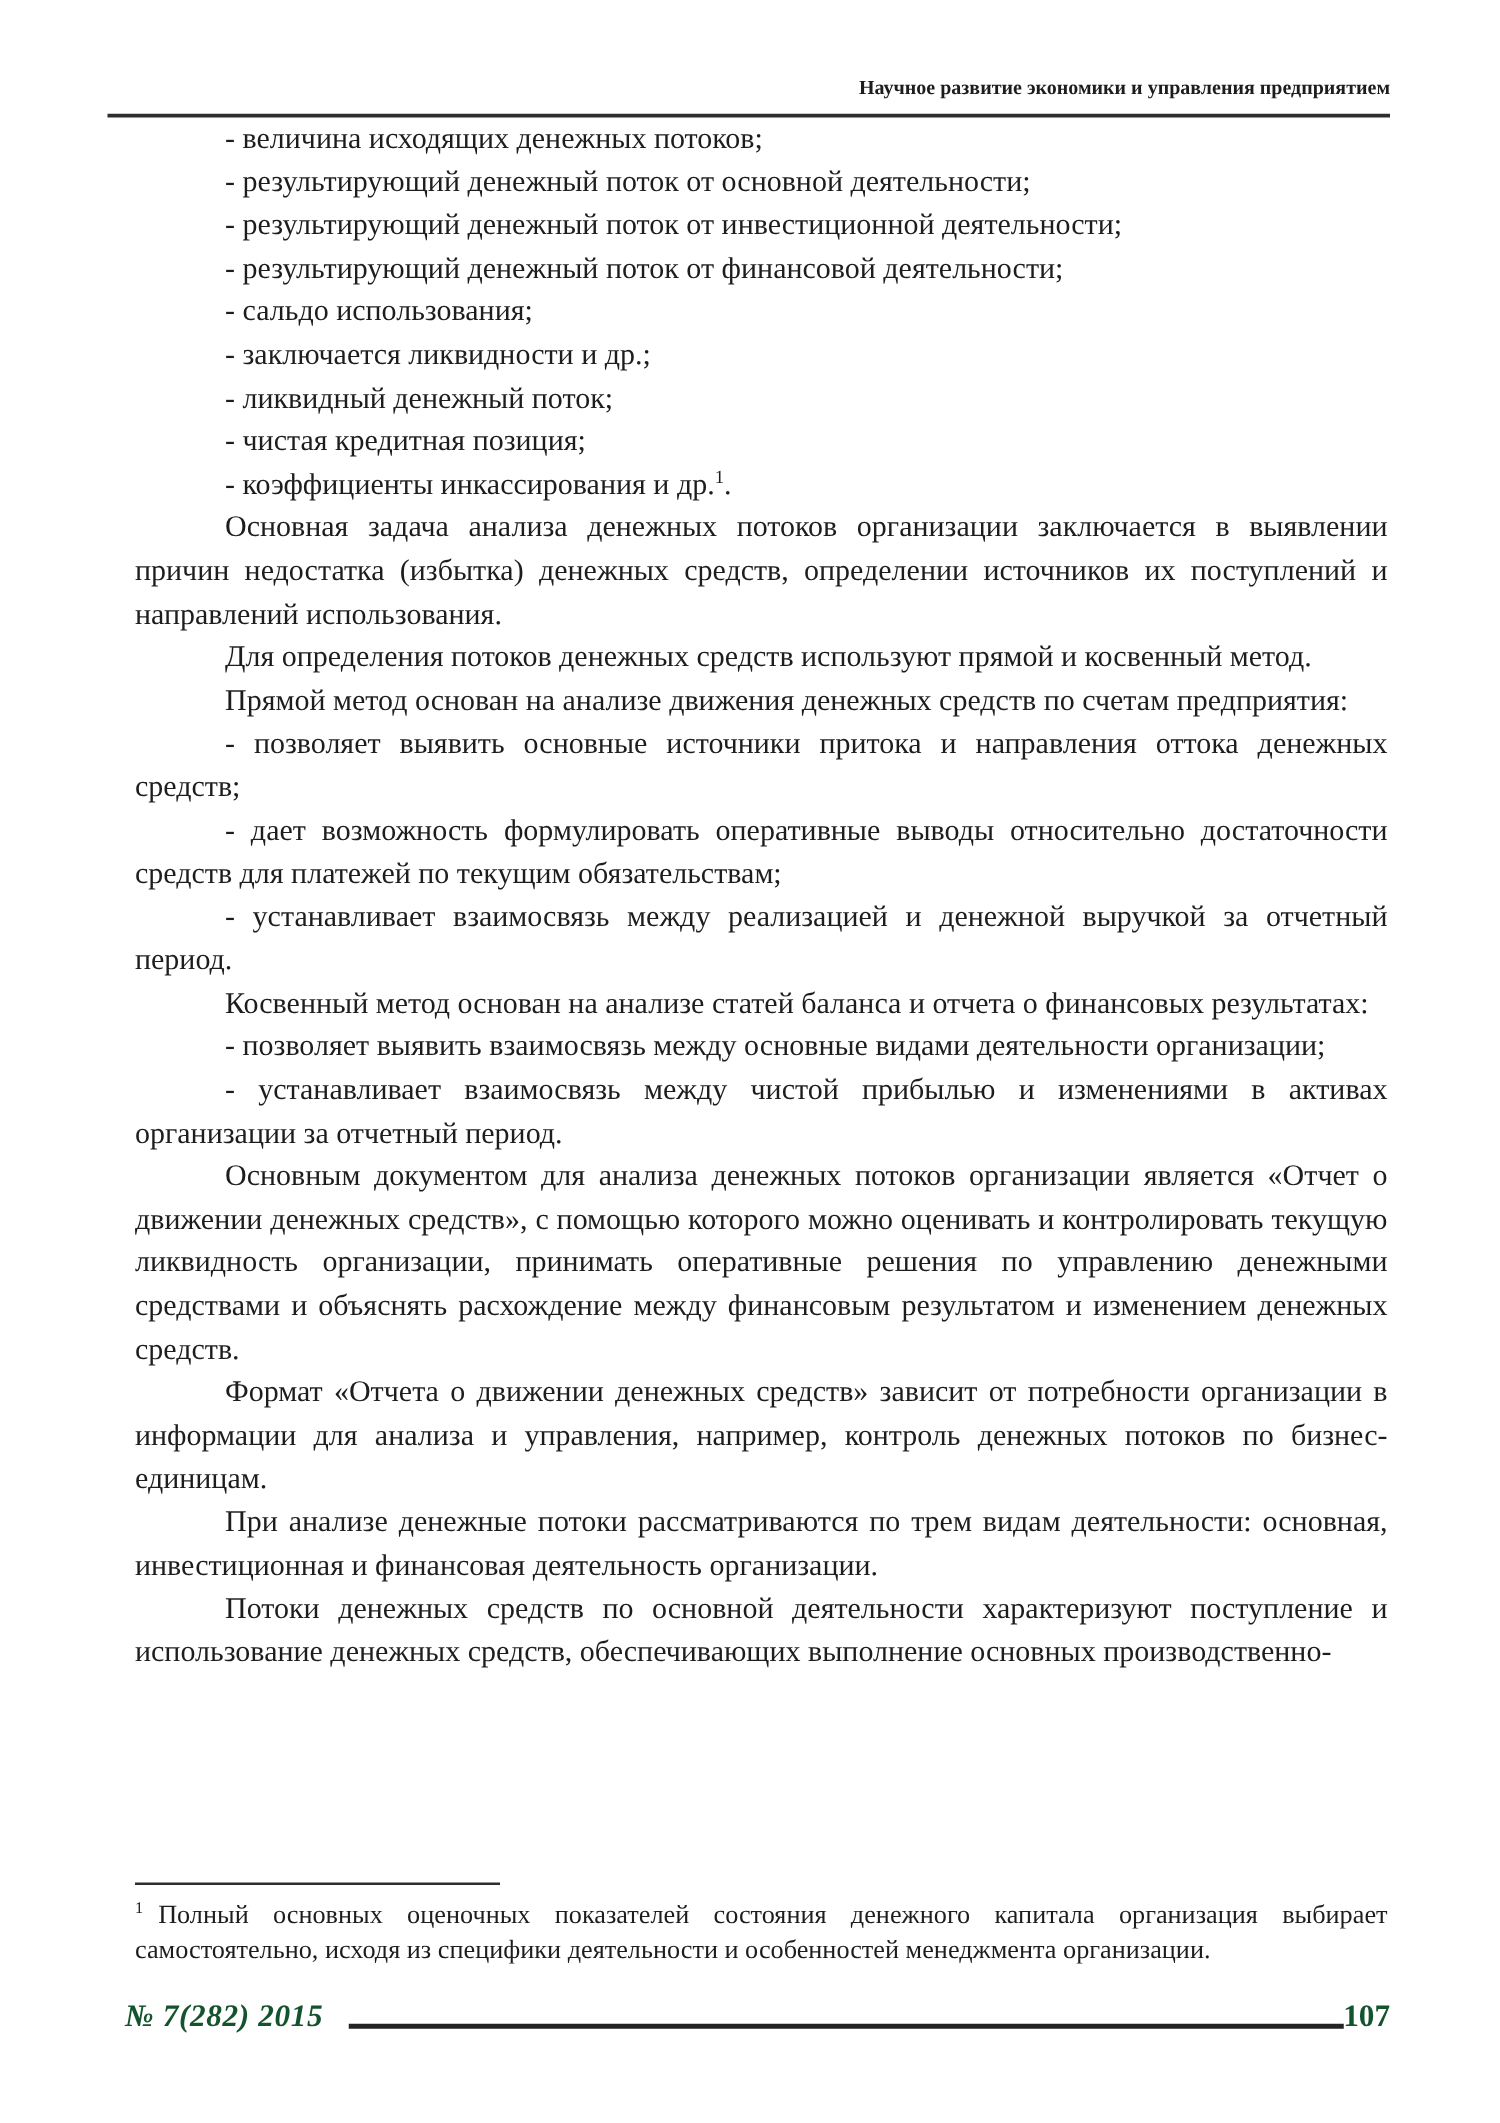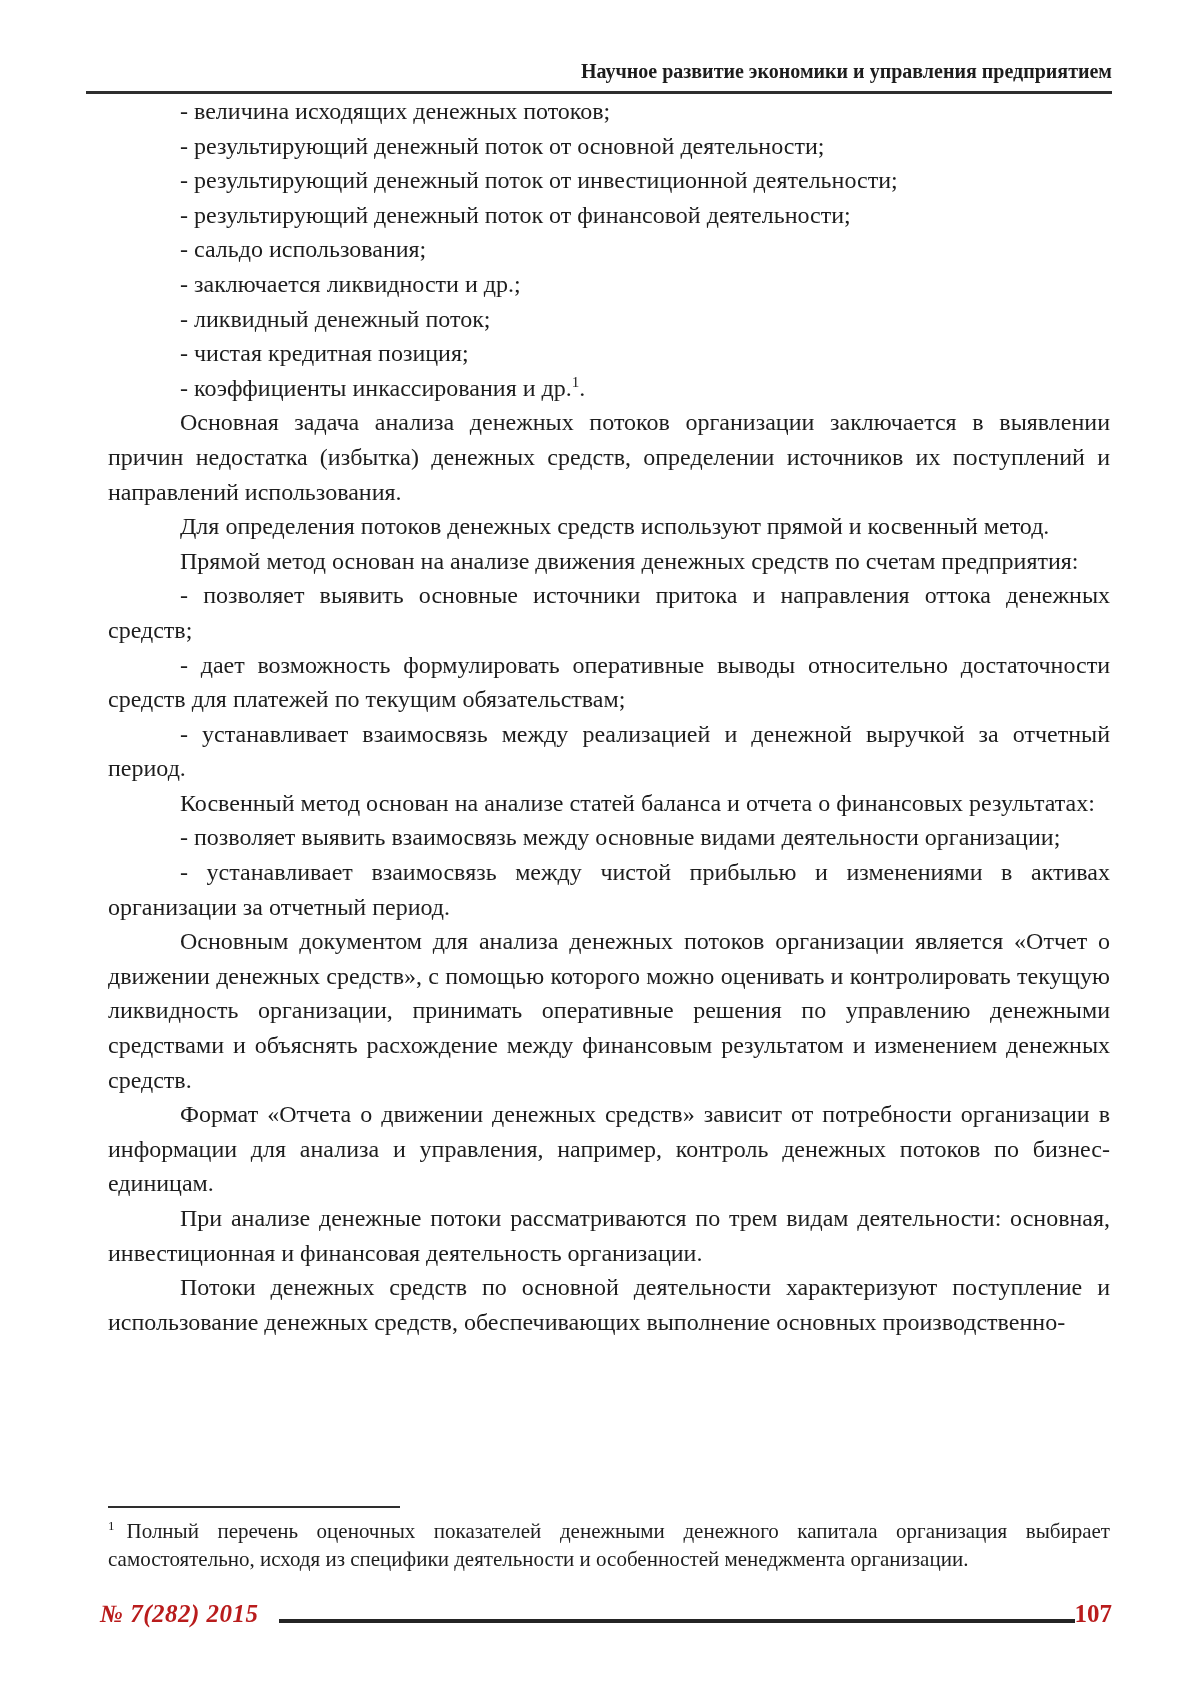--- a/index.html
+++ b/index.html
@@ -14,21 +14,21 @@
     background: #ffffff;
     font-family: "Liberation Serif", serif;
     color: #1d1d1d;
     box-sizing: border-box;
     padding: 56px 90px 0 108px;
     overflow: hidden;
   }
   header.running-head {
     text-align: right;
     font-weight: bold;
-    font-size: 20px;
+    font-size: 16px;
     line-height: 30px;
     border-bottom: 3px solid #2e2e2e;
     padding-bottom: 5px;
     margin-left: -22px;
     margin-right: -2px;
   }
   main.article-body {
     font-size: 24px;
     line-height: 34.6px;
     height: 1400px;
@@ -74,21 +74,21 @@
   footer.page-footer {
     position: absolute;
     left: 100px;
     right: 88px;
     top: 1598px;
     display: flex;
     align-items: flex-end;
     font-weight: bold;
     font-size: 25px;
     line-height: 32px;
-    color: #b91c1c;
+    color: #14532d;
   }
   .issue {
     font-style: italic;
     white-space: nowrap;
     letter-spacing: 0.5px;
   }
   .footer-line {
     flex: 1;
     height: 4px;
     background: #242424;
@@ -128,21 +128,21 @@
       <p><span>- устанавливает взаимосвязь между чистой прибылью и изменениями в активах организации за отчетный период.</span></p>
       <p><span>Основным документом для анализа денежных потоков организации является «Отчет о движении денежных средств», с помощью которого можно оценивать и контролировать текущую ликвидность организации, принимать оперативные решения по управлению денежными средствами и объяснять расхождение между финансовым результатом и изменением денежных средств.</span></p>
       <p><span>Формат «Отчета о движении денежных средств» зависит от потребности организации в информации для анализа и управления, например, контроль денежных потоков по бизнес-единицам.</span></p>
       <p><span>При анализе денежные потоки рассматриваются по трем видам деятельности: основная, инвестиционная и финансовая деятельность организации.</span></p>
       <p><span>Потоки денежных средств по основной деятельности характеризуют поступление и использование денежных средств, обеспечивающих выполнение основных производственно-</span></p>
     </main>
 
   <section class="footnote-section">
     <div class="footnote-rule"></div>
     <p class="footnote-text">
-      <sup>1</sup><span>Полный перечень оценочных показателей денежными денежного капитала организация выбирает самостоятельно, исходя из специфики деятельности и особенностей менеджмента организации.</span>
+      <sup>1</sup><span>Полный основных оценочных показателей состояния денежного капитала организация выбирает самостоятельно, исходя из специфики деятельности и особенностей менеджмента организации.</span>
     </p>
   </section>
 
   <footer class="page-footer">
     <span class="issue">№ 7(282) 2015</span>
     <span class="footer-line"></span>
     <span class="page-num">107</span>
   </footer>
 
 </div>

